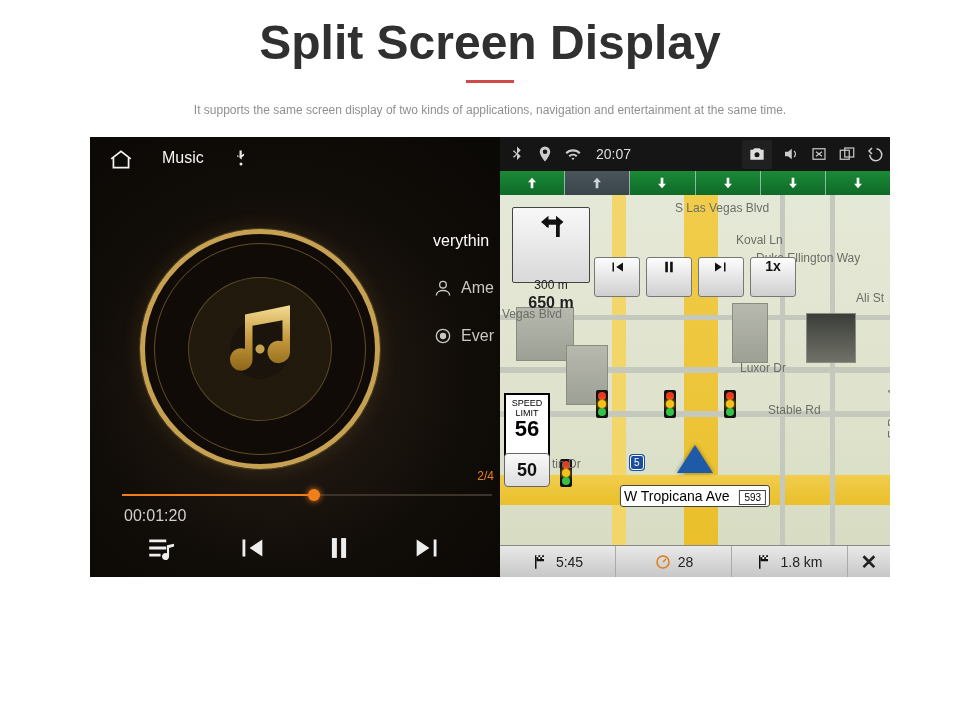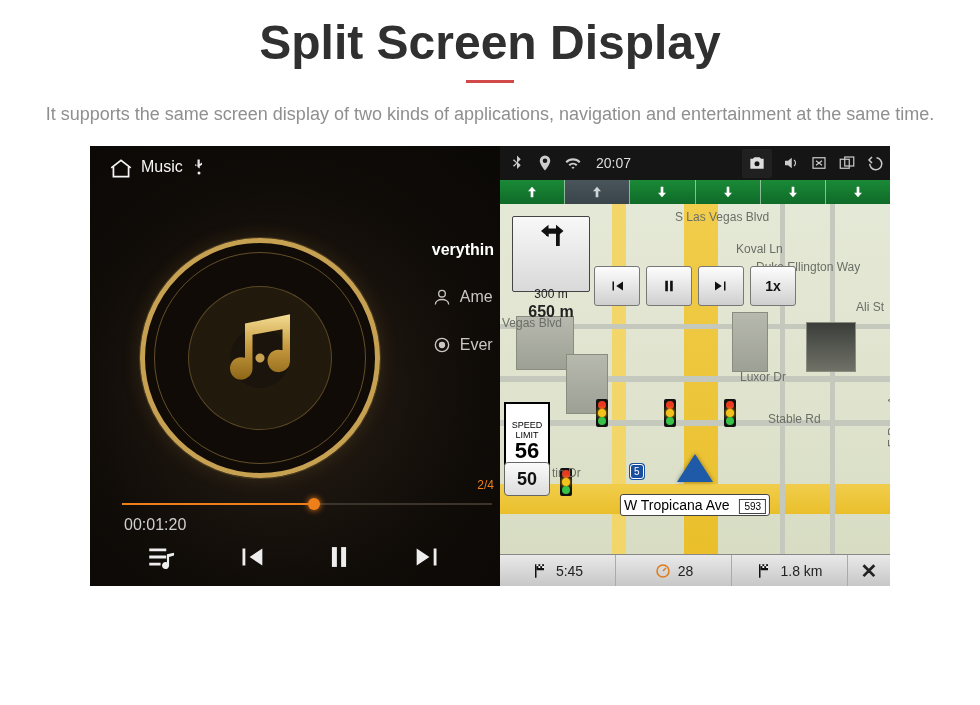--- a/index.html
+++ b/index.html
@@ -17,21 +17,21 @@
     font-weight: 700;
     color: #303030;
   }
   .title-underline {
     width: 48px;
     height: 3px;
     background: #d24949;
     margin: 10px auto 18px;
   }
   .subtitle {
-    font-size: 18px;
+    font-size: 12px;
     color: #8f8f8f;
     text-align: center;
     line-height: 1.5;
     padding: 0 30px 18px;
   }
 
   
   .device {
     width: 800px;
     height: 440px;
@@ -45,21 +45,21 @@
     width: 410px;
     height: 100%;
     background: radial-gradient(circle at 46% 55%, #2a2017 0%, #100c08 60%, #0a0805 100%);
     color: #f6f6f6;
     position: relative;
     overflow: hidden;
   }
   .music-top {
     display: flex;
     align-items: center;
-    gap: 7px;
+    gap: 28px;
     padding: 10px 18px 8px;
     font-size: 16px;
   }
   .music-top .home { width: 26px; height: 22px; }
   .music-top .usb { width: 18px; height: 18px; }
 
   .disc-wrap {
     position: absolute;
     left: 50px; top: 92px;
     width: 240px; height: 240px;
@@ -87,21 +87,21 @@
   }
   .note-icon svg { width: 100%; height: 100%; }
 
   .track-list {
     position: absolute;
     right: 6px; top: 95px;
     font-size: 16px;
     color: #c9c7c3;
   }
   .track-list .row { display: flex; align-items: center; gap: 8px; margin-bottom: 28px; }
-  .track-list .row.active { color: #fff; font-weight: bold; }
+  .track-list .row.active { color: #fff; }
   .track-list .ico { width: 20px; height: 20px; display: inline-flex; }
 
   .progress {
     position: absolute;
     left: 32px; right: 8px; top: 352px;
     height: 10px;
   }
   .progress .bar {
     position: absolute; left: 0; right: 0; top: 5px; height: 2px; background: #3c342a;
   }
@@ -205,31 +205,31 @@
   .turnbox .d2 { font-size: 16px; font-weight: bold; margin-top: 2px; }
 
   .playbar {
     position: absolute; left: 50%; top: 62px; transform: translateX(-50%);
     display: flex; gap: 6px;
   }
   .pbtn {
     width: 46px; height: 40px;
     background: linear-gradient(#fdfdfd,#cfcfcf);
     border: 1px solid #777; border-radius: 3px;
-    display: flex; align-items: center; justify-content: center;
+    display: flex; justify-content: center;
     color: #111;
   }
   .pbtn .txt { font-size: 14px; font-weight: bold; }
 
   .speedlimit {
     position: absolute; left: 4px; top: 198px;
     width: 46px; height: 63px;
     background: #fff; border: 2px solid #000;
     font-size: 9px; text-align: center; color: #000;
-    padding: 16px 2px;
+    padding: 3px 2px;
   }
   .speedlimit .v { font-size: 22px; font-weight: bold; line-height: 22px; }
   .speedbadge {
     position: absolute; left: 4px; top: 258px;
     width: 46px; height: 34px;
     background: linear-gradient(#fafafa,#ddd);
     border: 1px solid #666; border-radius: 4px;
     display: flex; align-items: center; justify-content: center;
     font-size: 18px; font-weight: bold; color: #111;
   }

